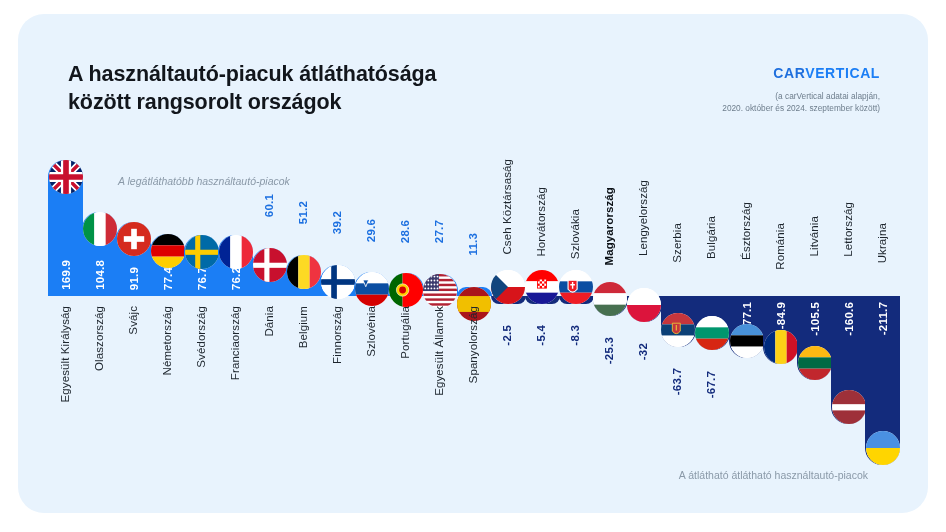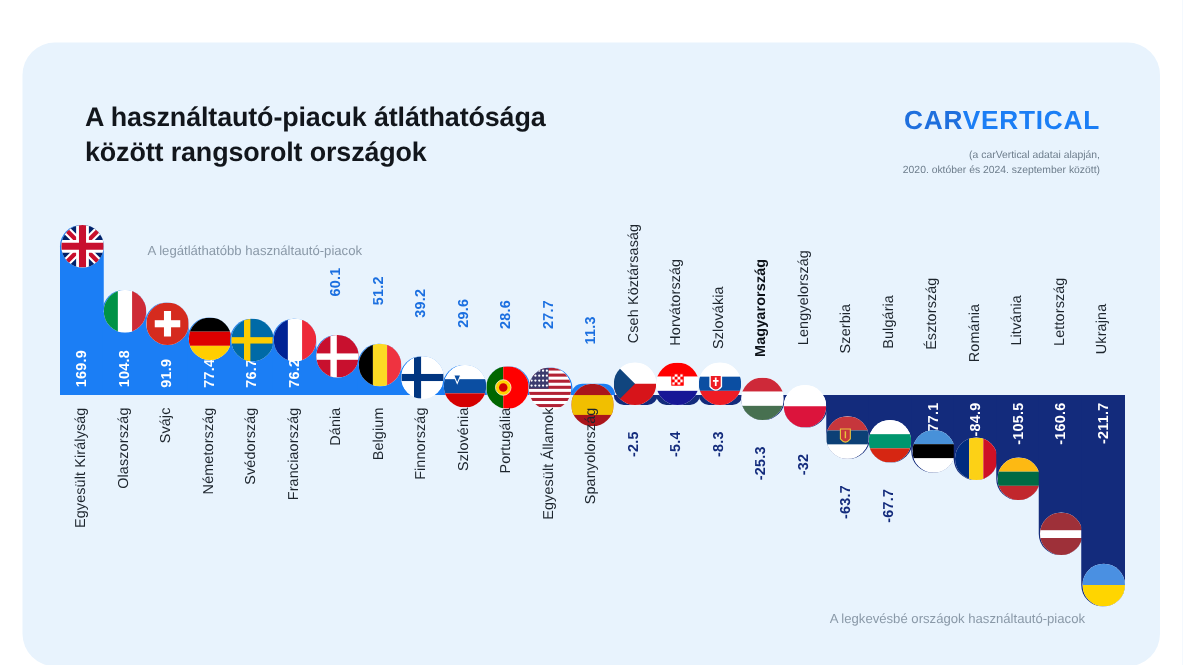--- a/index.html
+++ b/index.html
@@ -1,46 +1,46 @@
 <!DOCTYPE html>
 <html><head>
 <meta charset="utf-8">
 <style>
   html,body{margin:0;padding:0;}
   body{
     width:946px;height:532px;background:#ffffff;
     font-family:"Liberation Sans","DejaVu Sans",sans-serif;
     overflow:hidden;
   }
-  #root{position:relative;width:946px;height:380px;margin-top:20px;}
+  #root{position:relative;width:946px;height:380px;}
   .panel{
     position:absolute;left:18px;top:14px;width:910px;height:499px;
     background:#e8f3fd;border-radius:26px;overflow:hidden;
   }
   .title{
     position:absolute;left:50px;top:46px;width:520px;
     font-size:21.5px;line-height:28px;font-weight:700;color:#12161c;
     letter-spacing:-0.1px;
   }
   .title .l2{display:block;}
   .brand{
     position:absolute;right:48px;top:52px;text-align:right;
   }
   .brand .logo{
-    font-size:21px;font-weight:800;letter-spacing:0.6px;line-height:1;
+    font-size:14px;font-weight:800;letter-spacing:0.6px;line-height:1;
   }
   .brand .logo .a{color:#1f6fdd;}
   .brand .logo .b{color:#1b7ef5;}
   .brand .sub{
     margin-top:11px;font-size:8.3px;line-height:11.5px;color:#6d7d8c;
   }
   .note{
     position:absolute;font-size:10.5px;color:#8a99a8;white-space:nowrap;
   }
-  .note-top{left:100px;top:161px;}
+  .note-top{left:100px;top:161px;font-style:italic;}
   .note-bottom{right:60px;top:455px;}
 
   .plot{position:absolute;left:0;top:0;width:910px;height:499px;}
   .bar{
     position:absolute;box-sizing:border-box;
   }
   .bar.pos{background:#1b7ef5;border-radius:17px 17px 0 0;}
   .bar.neg{background:#132b7c;border-radius:0 0 17px 17px;}
   .bar .val{
     position:absolute;left:50%;
@@ -84,21 +84,21 @@
       <div class="logo">
         <span class="a">CAR</span><span class="b">VERTICAL</span>
       </div>
       <div class="sub">
         <div>(a carVertical adatai alapján,</div>
         <div>2020. október és 2024. szeptember között)</div>
       </div>
     </div>
 
     <div class="note note-top">A legátláthatóbb használtautó-piacok</div>
-    <div class="note note-bottom">A legkevésbé országok használtautó-piacok</div>
+    <div class="note note-bottom">A átlátható átlátható használtautó-piacok</div>
 
     <div class="plot" id="plot">
         <div class="bar pos" style="left: 30px; width: 35px; height: 135.92px; top: 146.08px;">
           <span class="val">169.9</span>
         </div>
         <div class="flag" style="left: 30.5px; width: 34px; height: 34px; top: 146.08px;">
           <svg class="fl" viewBox="0 0 60 60" preserveAspectRatio="xMidYMid slice">
             <rect width="60" height="60" fill="#012169"></rect>
             <path d="M0,0 L60,60 M60,0 L0,60" stroke="#fff" stroke-width="12"></path>
             <path d="M0,0 L60,60 M60,0 L0,60" stroke="#C8102E" stroke-width="6"></path>

